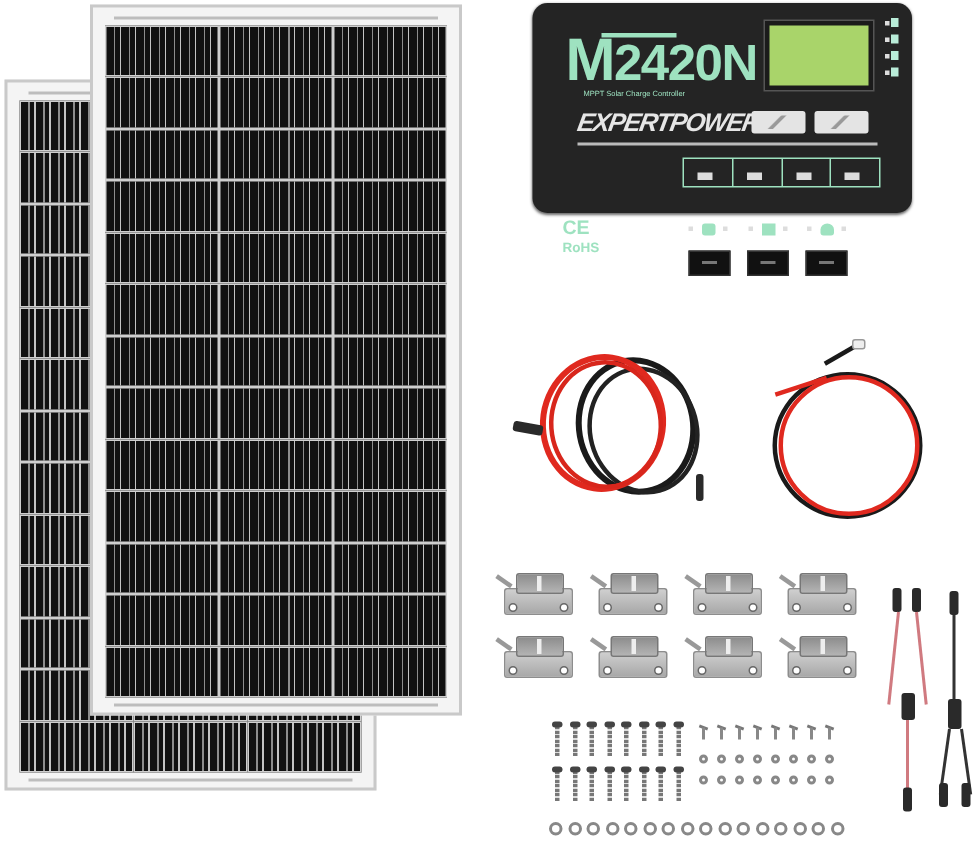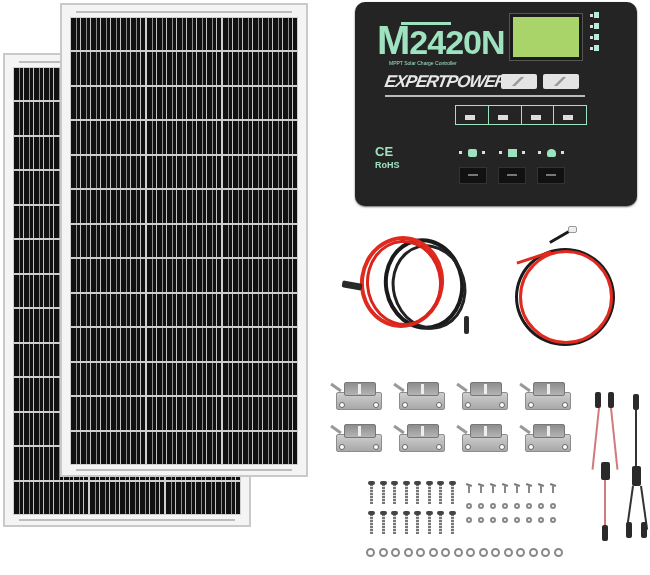--- a/index.html
+++ b/index.html
@@ -6,21 +6,21 @@
   body{width:650px;height:575px;position:relative;overflow:hidden;font-family:"Liberation Sans",sans-serif;}
   .abs{position:absolute;}
   
   .panel{position:absolute;background:#f4f4f4;border:2px solid #c9c9c9;box-sizing:border-box;}
   .panel .cells{position:absolute;left:8px;right:8px;top:12px;bottom:10px;display:grid;gap:0;background:#d9d9d9;}
   .panel .cell{background:#111;border:1px solid #cfcfcf;box-sizing:border-box;
      background-image:repeating-linear-gradient(90deg,#111 0,#111 5px,#8d8d8d 5px,#8d8d8d 6px,#111 6px,#111 9px,#c4c4c4 9px,#c4c4c4 10px);}
   .panel .bar-top{position:absolute;left:14px;right:14px;top:6px;height:2px;background:#bdbdbd;}
   .panel .bar-bot{position:absolute;left:14px;right:14px;bottom:4px;height:2px;background:#bdbdbd;}
   
-  .ctrl{position:absolute;left:355px;top:2px;width:253px;height:204px;background:#242424;border-radius:10px;box-shadow:0 1px 2px #666;padding-left:29px;}
+  .ctrl{position:absolute;left:355px;top:2px;width:253px;height:140px;background:#242424;border-radius:10px;box-shadow:0 1px 2px #666;}
   .model{position:absolute;left:22px;top:16px;color:#9ee2c0;font-weight:bold;font-size:34px;letter-spacing:-1px;font-family:"Liberation Sans Narrow","Liberation Sans",sans-serif;}
   .model .big{font-size:40px;}
   .model .overline{position:absolute;left:24px;top:4px;width:50px;height:3px;background:#9ee2c0;}
   .sub{position:absolute;left:34px;top:58px;font-size:5px;color:#9ee2c0;}
   .lcd{position:absolute;left:155px;top:12px;width:66px;height:40px;background:#a9d46a;border:3px solid #1b1b1b;outline:1px solid #555;}
   .leds{position:absolute;left:235px;top:10px;}
   .led{width:9px;height:6px;margin-bottom:5px;position:relative;}
   .led:before{content:"";position:absolute;left:0;top:2px;width:3px;height:3px;background:#ddd;}
   .led:after{content:"";position:absolute;left:4px;top:0;width:5px;height:6px;background:#b9ecd8;}
   .brand{position:absolute;left:30px;top:70px;color:#e6e6e6;font-style:italic;font-weight:bold;font-size:17px;letter-spacing:-1px;transform:skewX(-10deg);}

